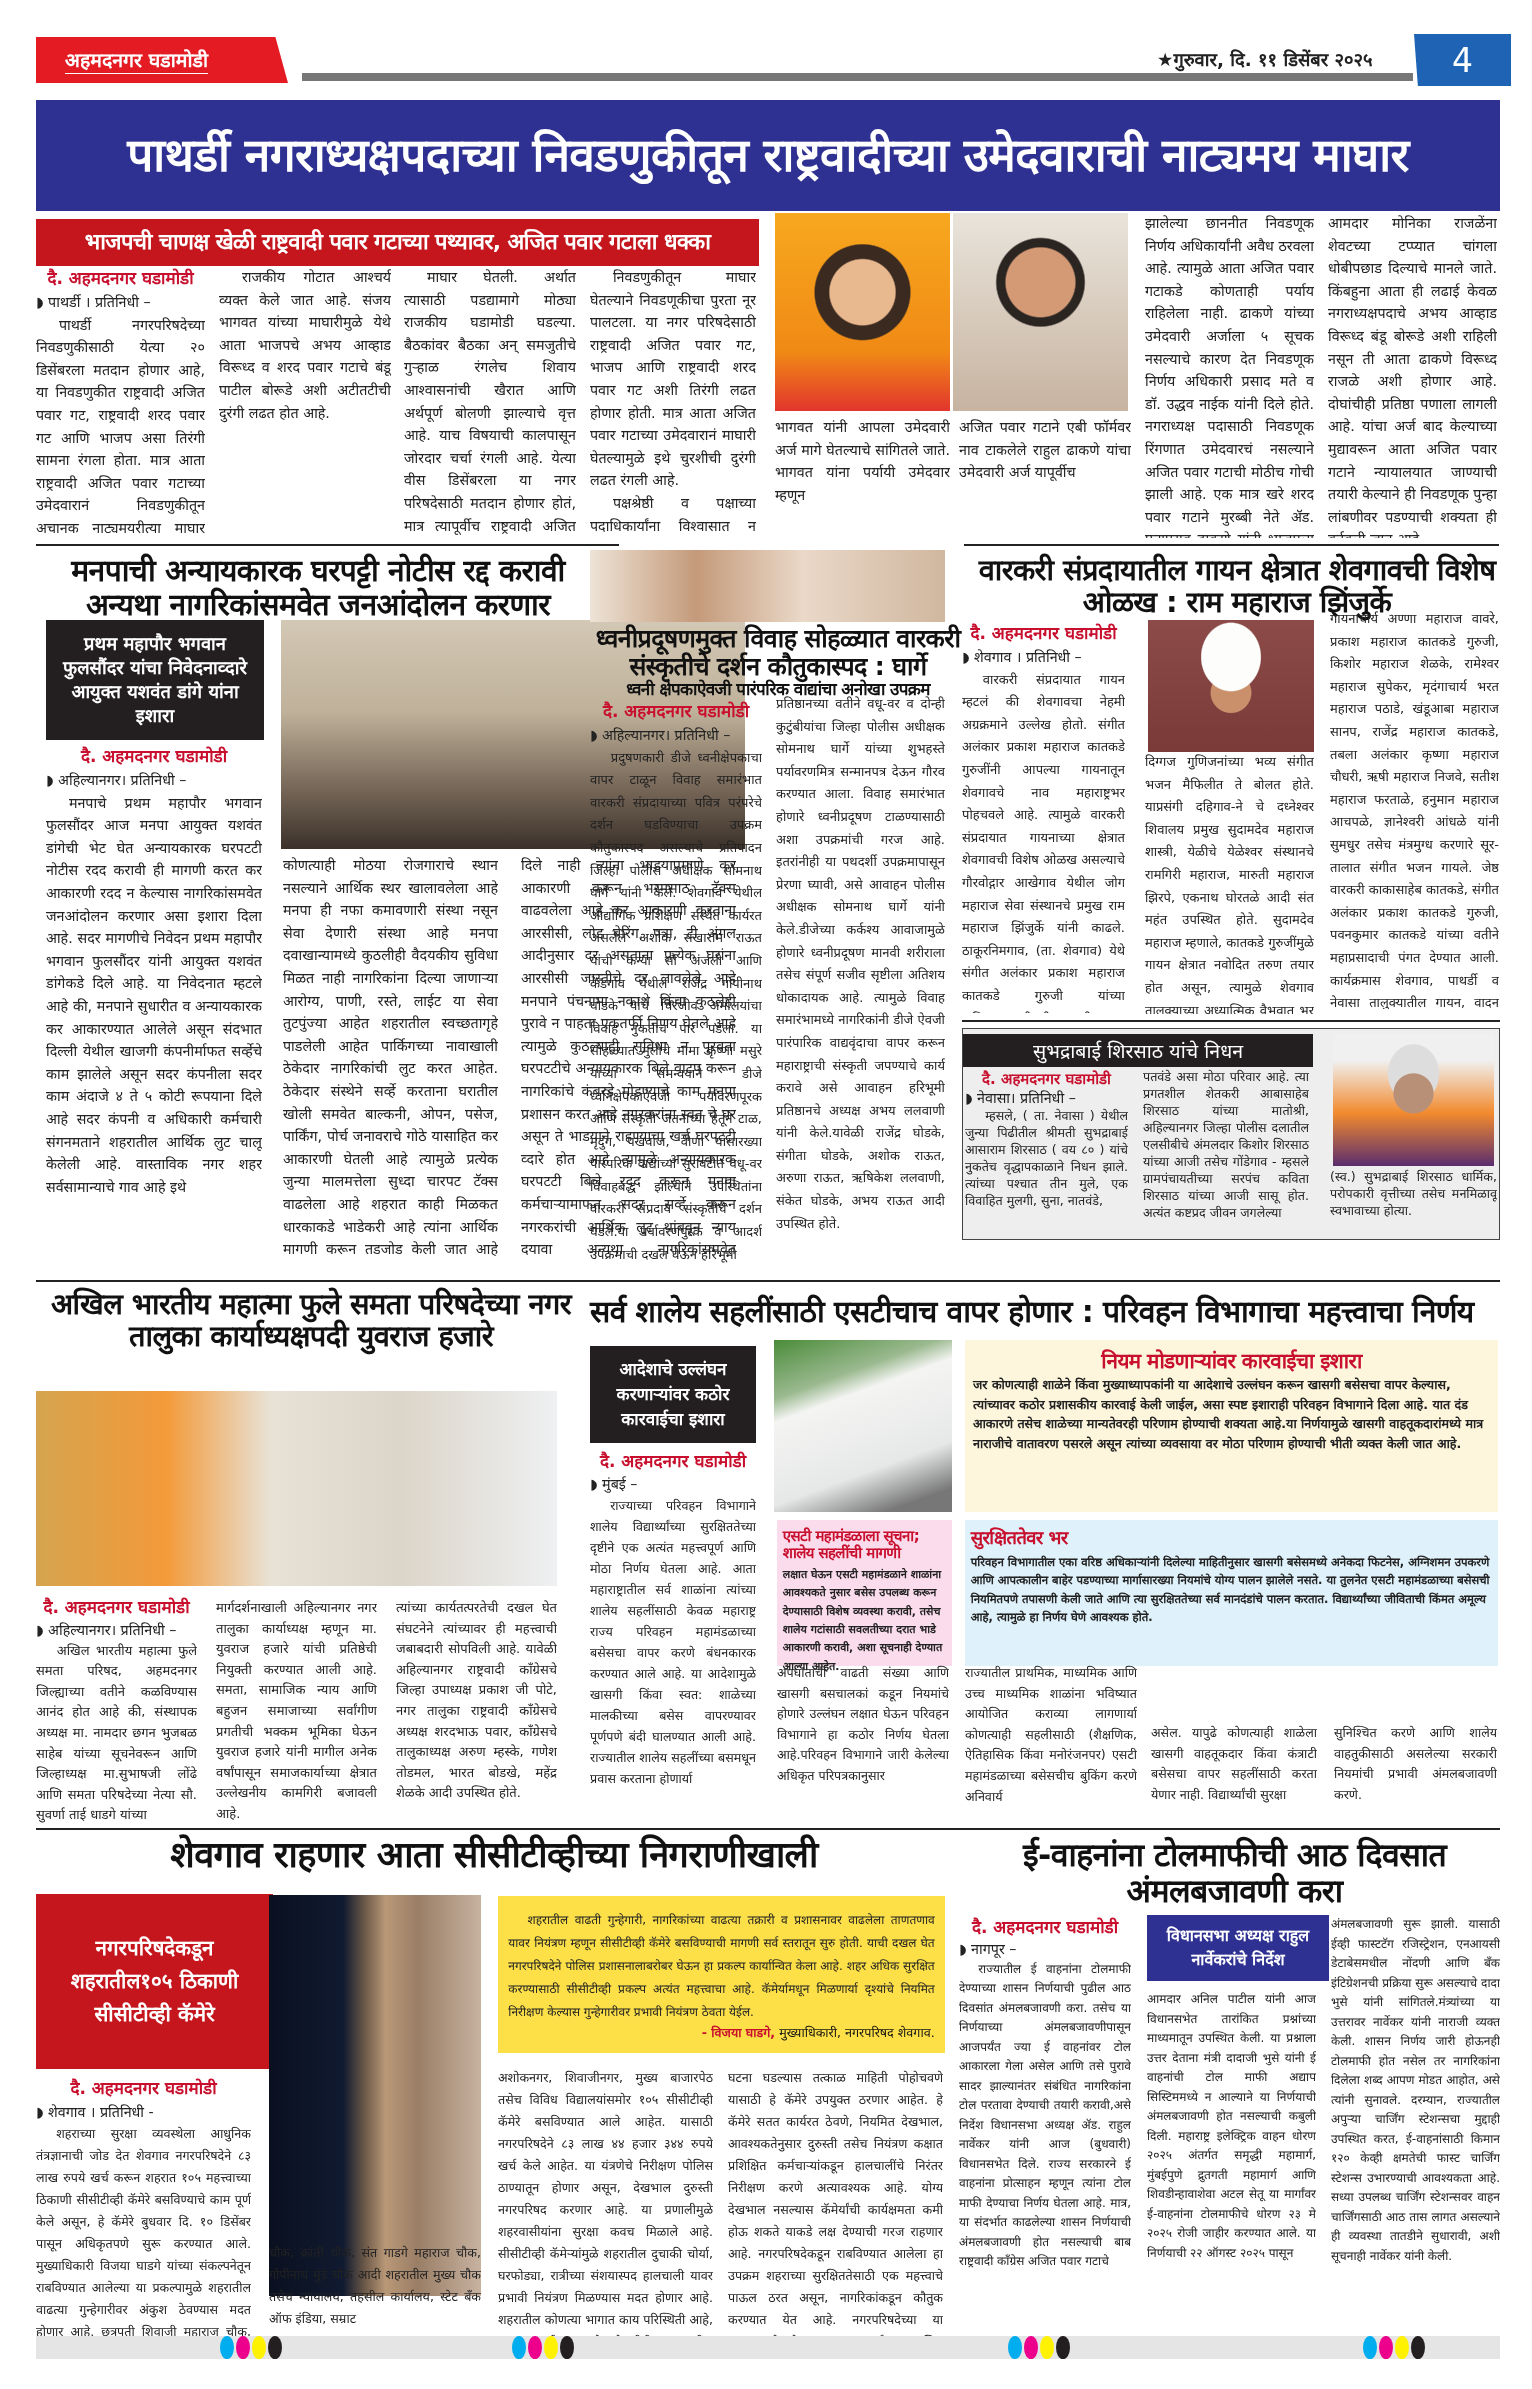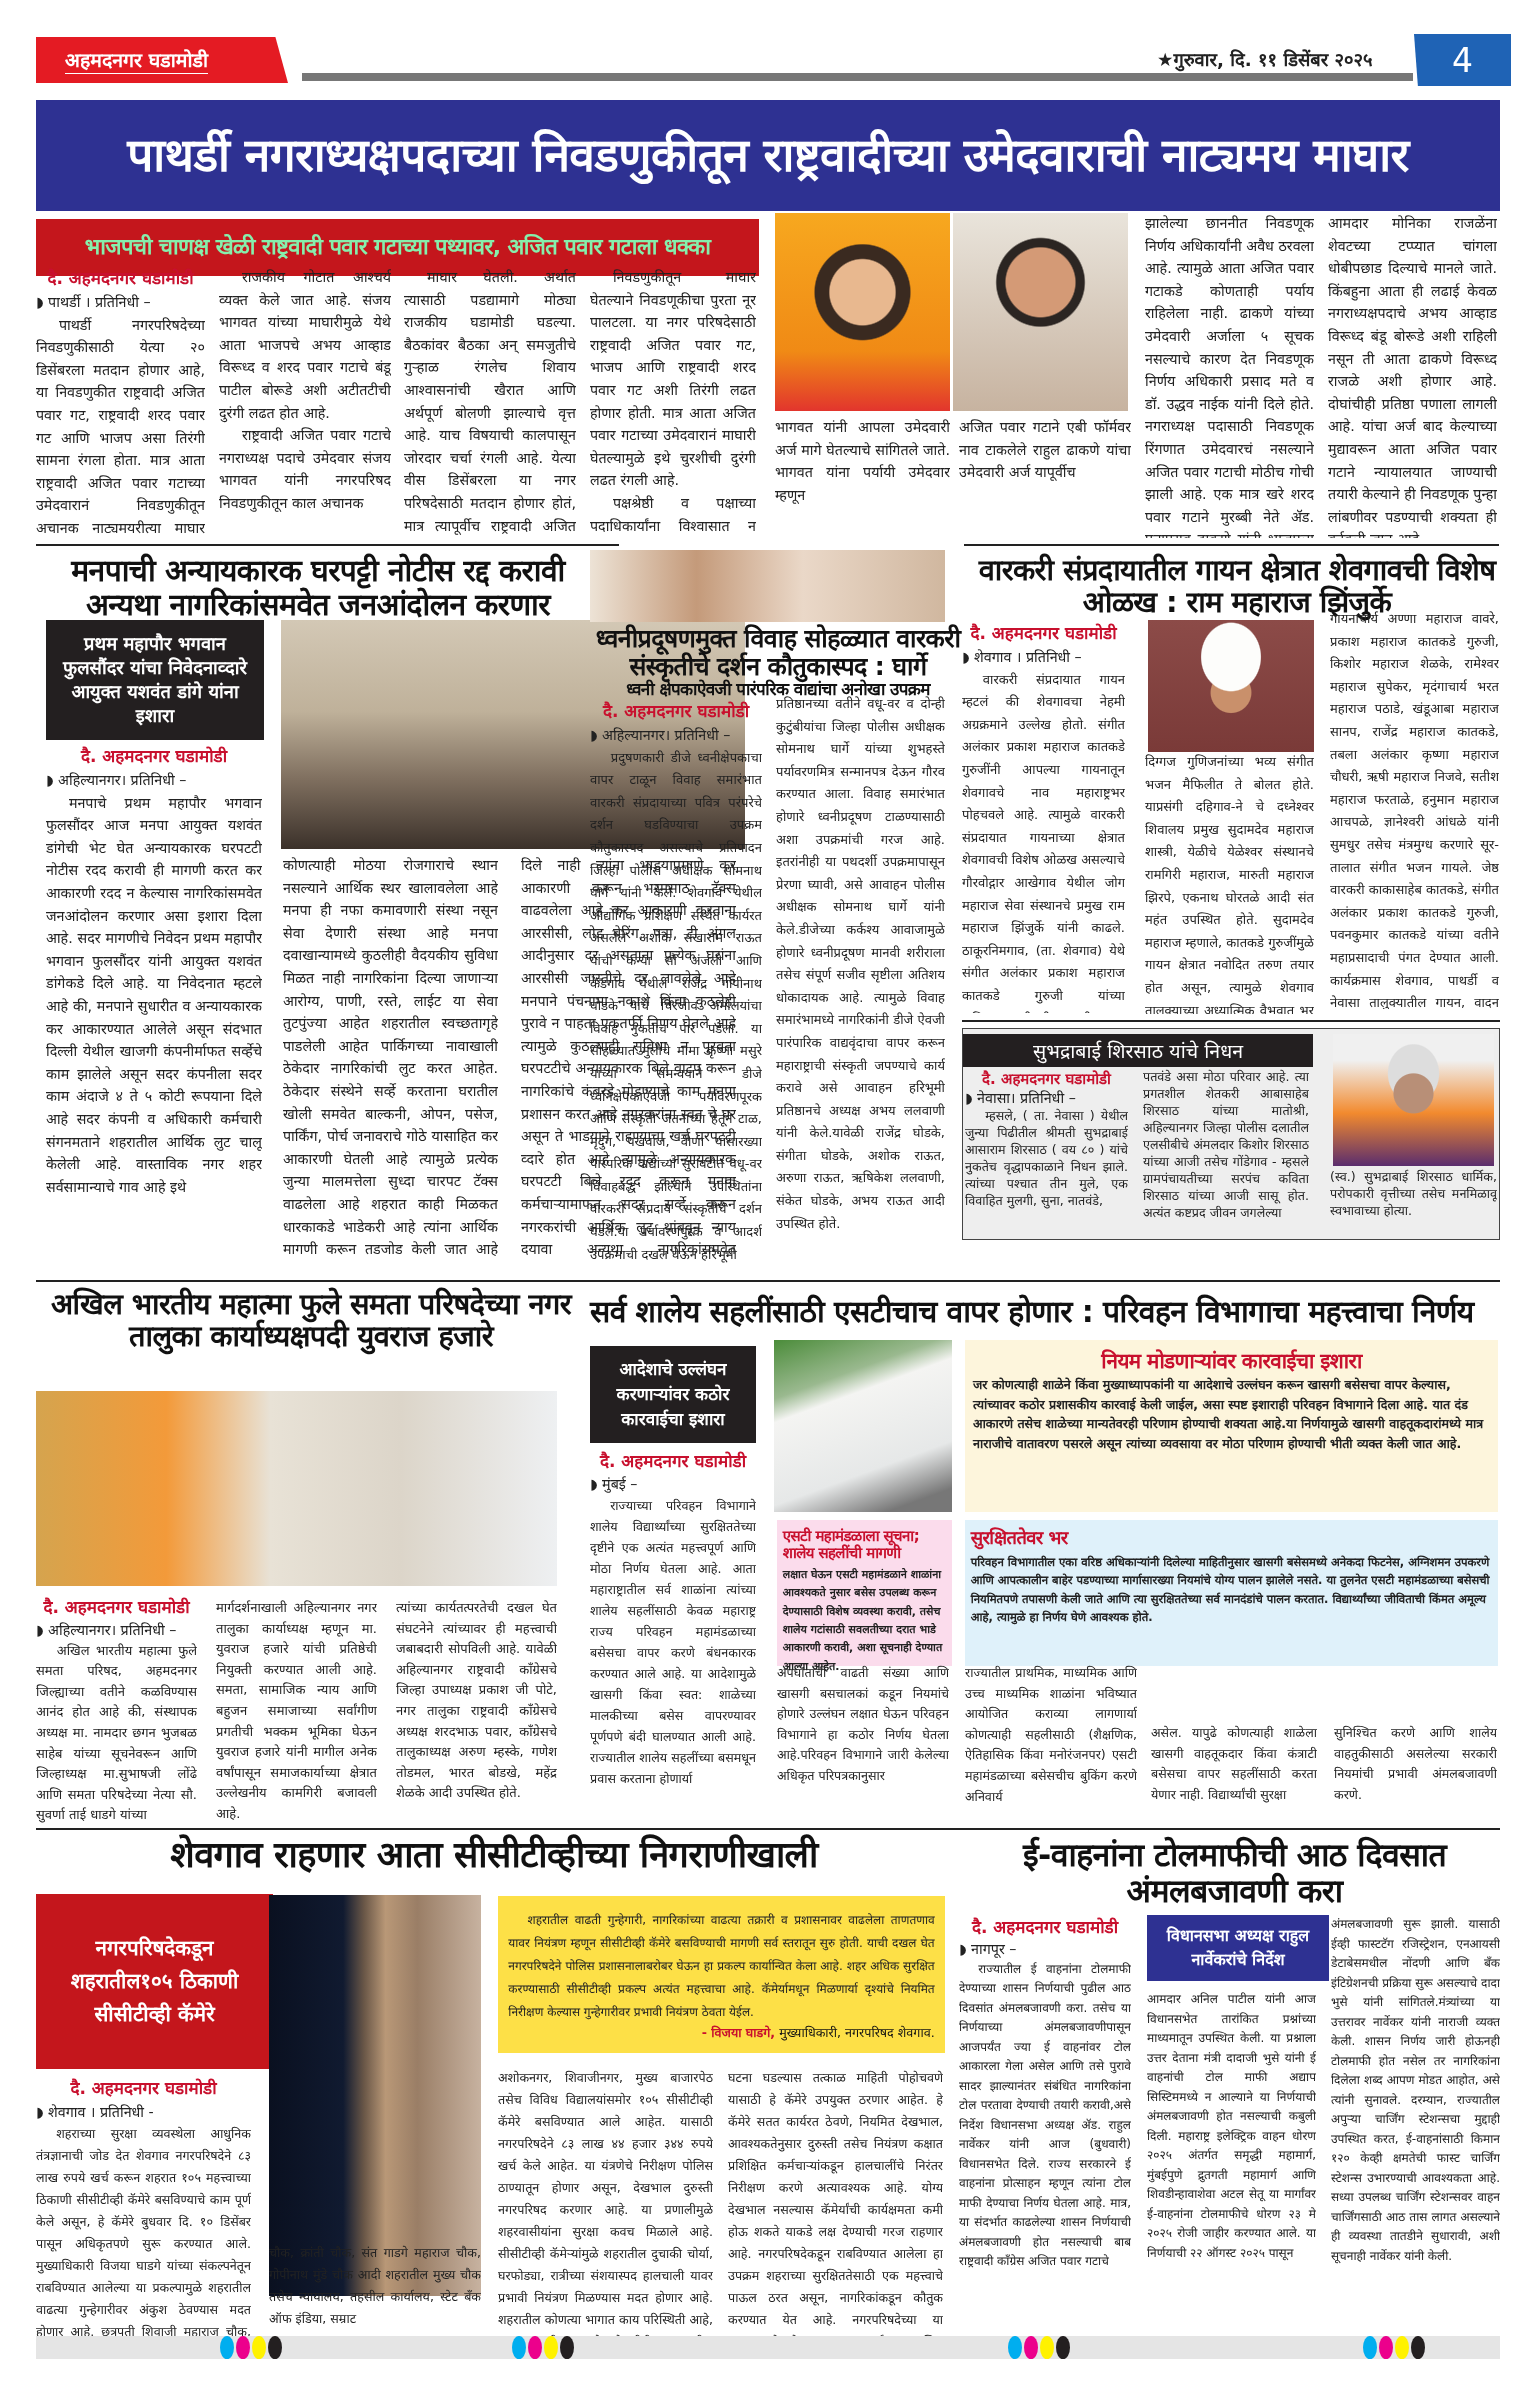--- a/index.html
+++ b/index.html
@@ -25,32 +25,31 @@
 </div>
 <div class="abs" style="left:302px;top:73px;width:1111px;height:8px;background:#777"></div>
 <div class="abs" style="left:1157px;top:46px;font-size:18.3px;font-weight:bold;color:#222">★गुरुवार, दि. ११ डिसेंबर २०२५</div>
 <div class="abs" style="left:1414px;top:34px;width:97px;height:52px;background:#1f63b5;clip-path:polygon(0 0,100% 0,100% 100%,4% 100%);color:#fff;display:flex;align-items:center;justify-content:center;font-size:33px">
   <span>4</span>
 </div>
 
 <div class="abs hd" style="left:36px;top:100px;width:1464px;height:111px;background:#2e3192;color:#fff;font-size:46px;display:flex;align-items:center;justify-content:center;">
   <span>पाथर्डी नगराध्यक्षपदाच्या निवडणुकीतून राष्ट्रवादीच्या उमेदवाराची नाट्यमय माघार</span>
 </div>
-<div class="abs hd" style="left:36px;top:219px;width:723px;height:57px;background:#c4161c;color:#86efac;font-size:22px;display:flex;align-items:center;justify-content:center">
+<div class="abs hd" style="left:36px;top:219px;width:723px;height:47px;background:#c4161c;color:#ffffff;font-size:22px;display:flex;align-items:center;justify-content:center">
   <span>भाजपची चाणक्ष खेळी राष्ट्रवादी पवार गटाच्या पथ्यावर, अजित पवार गटाला धक्का</span>
 </div>
 
 <div class="col" style="left:36px;top:266px;width:169px;height:272px">
   <p class="byline">दै. अहमदनगर घडामोडी</p>
   <p class="dateline">पाथर्डी । प्रतिनिधी –</p>
   <p>पाथर्डी नगरपरिषदेच्या निवडणुकीसाठी येत्या २० डिसेंबरला मतदान होणार आहे, या निवडणुकीत राष्ट्रवादी अजित पवार गट, राष्ट्रवादी शरद पवार गट आणि भाजप असा तिरंगी सामना रंगला होता. मात्र आता राष्ट्रवादी अजित पवार गटाच्या उमेदवारानं निवडणुकीतून अचानक नाट्यमयरीत्या माघार घेतल्याने</p>
 </div>
 <div class="col" style="left:219px;top:266px;width:172px;height:272px">
   <p>राजकीय गोटात आश्चर्य व्यक्त केले जात आहे. संजय भागवत यांच्या माघारीमुळे येथे आता भाजपचे अभय आव्हाड विरूध्द व शरद पवार गटाचे बंडू पाटील बोरूडे अशी अटीतटीची दुरंगी लढत होत आहे.</p>
-  <p>राष्ट्रवादी अजित पवार गटाचे नगराध्यक्ष पदाचे उमेदवार संजय भागवत यांनी नगरपरिषद निवडणुकीतून काल अचानक</p>
 </div>
 <div class="col" style="left:404px;top:266px;width:172px;height:272px">
   <p>माघार घेतली. अर्थात त्यासाठी पडद्यामागे मोठ्या राजकीय घडामोडी घडल्या. बैठकांवर बैठका अन् समजुतीचे गुऱ्हाळ रंगलेच शिवाय आश्वासनांची खैरात आणि अर्थपूर्ण बोलणी झाल्याचे वृत्त आहे. याच विषयाची कालपासून जोरदार चर्चा रंगली आहे. येत्या वीस डिसेंबरला या नगर परिषदेसाठी मतदान होणार होतं, मात्र त्यापूर्वीच राष्ट्रवादी अजित पवार गटाच्या उमेदवारानं</p>
 </div>
 <div class="col" style="left:590px;top:266px;width:166px;height:272px">
   <p>निवडणुकीतून माघार घेतल्याने निवडणूकीचा पुरता नूर पालटला. या नगर परिषदेसाठी राष्ट्रवादी अजित पवार गट, भाजप आणि राष्ट्रवादी शरद पवार गट अशी तिरंगी लढत होणार होती. मात्र आता अजित पवार गटाच्या उमेदवारानं माघारी घेतल्यामुळे इथे चुरशीची दुरंगी लढत रंगली आहे.</p>
   <p>पक्षश्रेष्ठी व पक्षाच्या पदाधिकार्यांना विश्वासात न घेताच</p>
 </div>
 <div class="photo" style="left:775px;top:213px;width:175px;height:198px;background:radial-gradient(circle at 50% 40%,#e8b88f 0 22%,#3a2a20 23% 32%,transparent 33%),linear-gradient(180deg,#f7a81f,#f08a15 70%,#e2352d)"></div>
 <div class="photo" style="left:953px;top:213px;width:175px;height:198px;background:radial-gradient(circle at 50% 35%,#d49a76 0 22%,#2b2522 23% 28%,transparent 29%),linear-gradient(180deg,#e9e4db,#c7b3a0)"></div>

